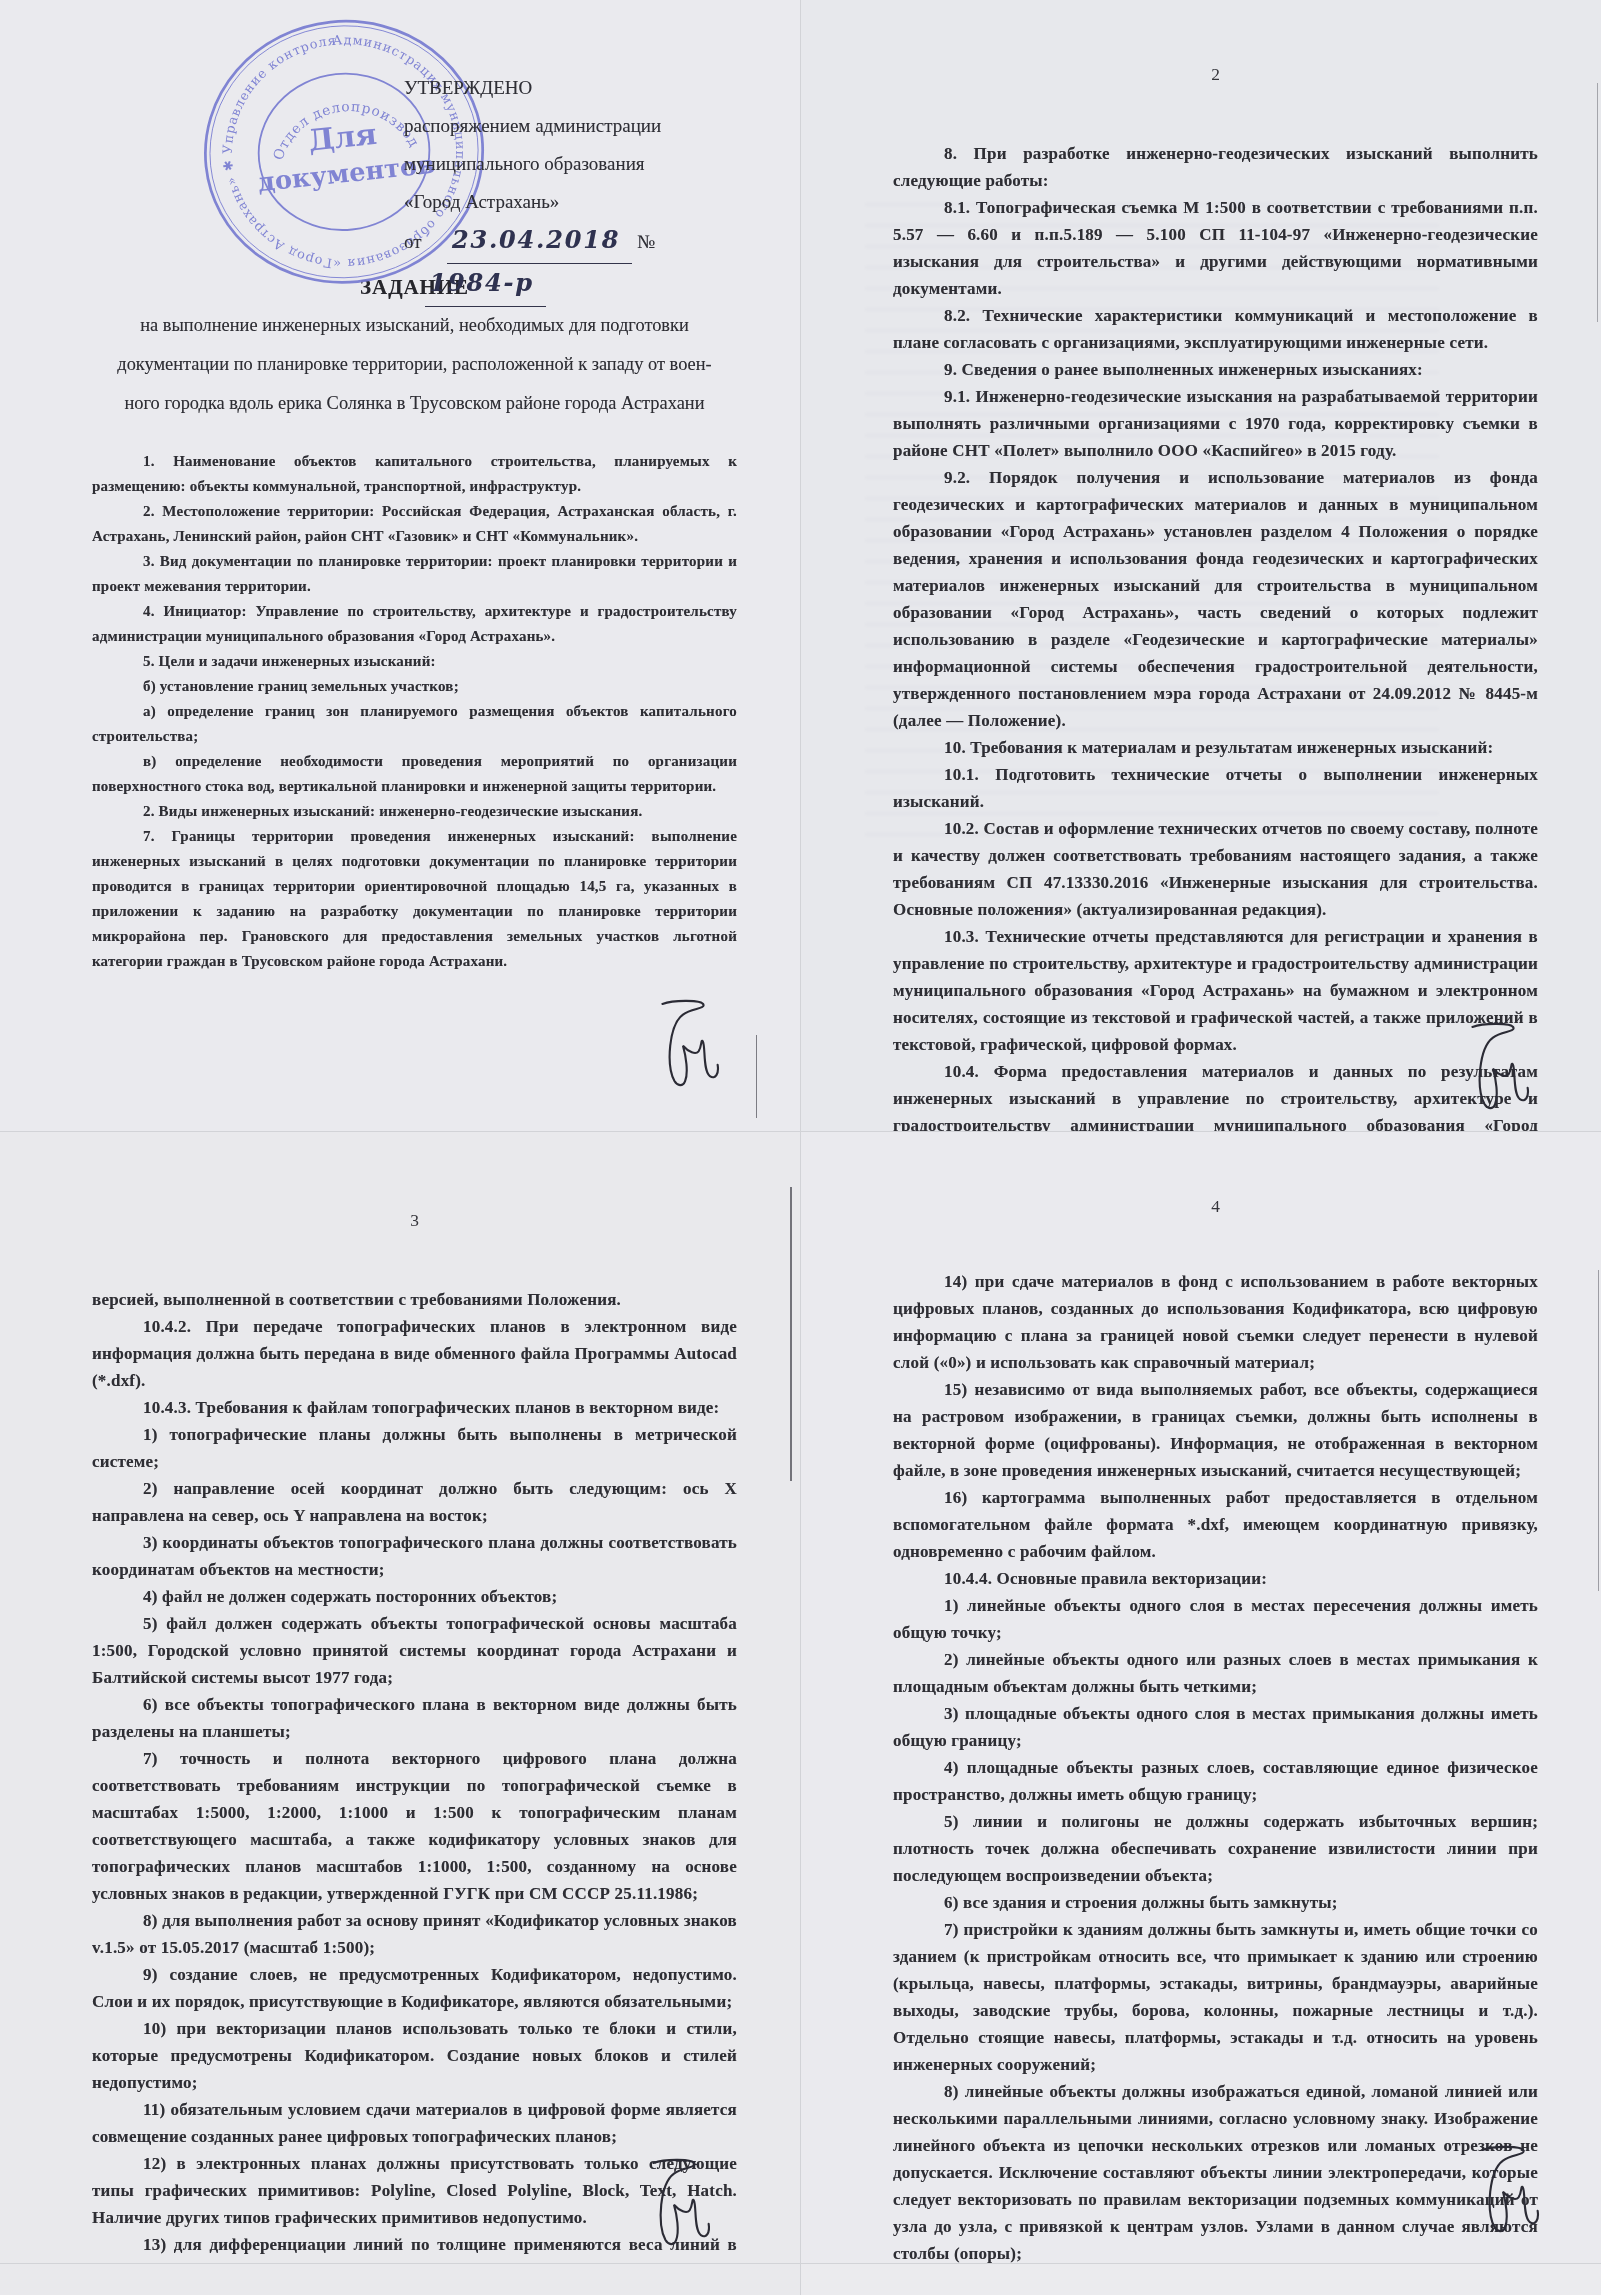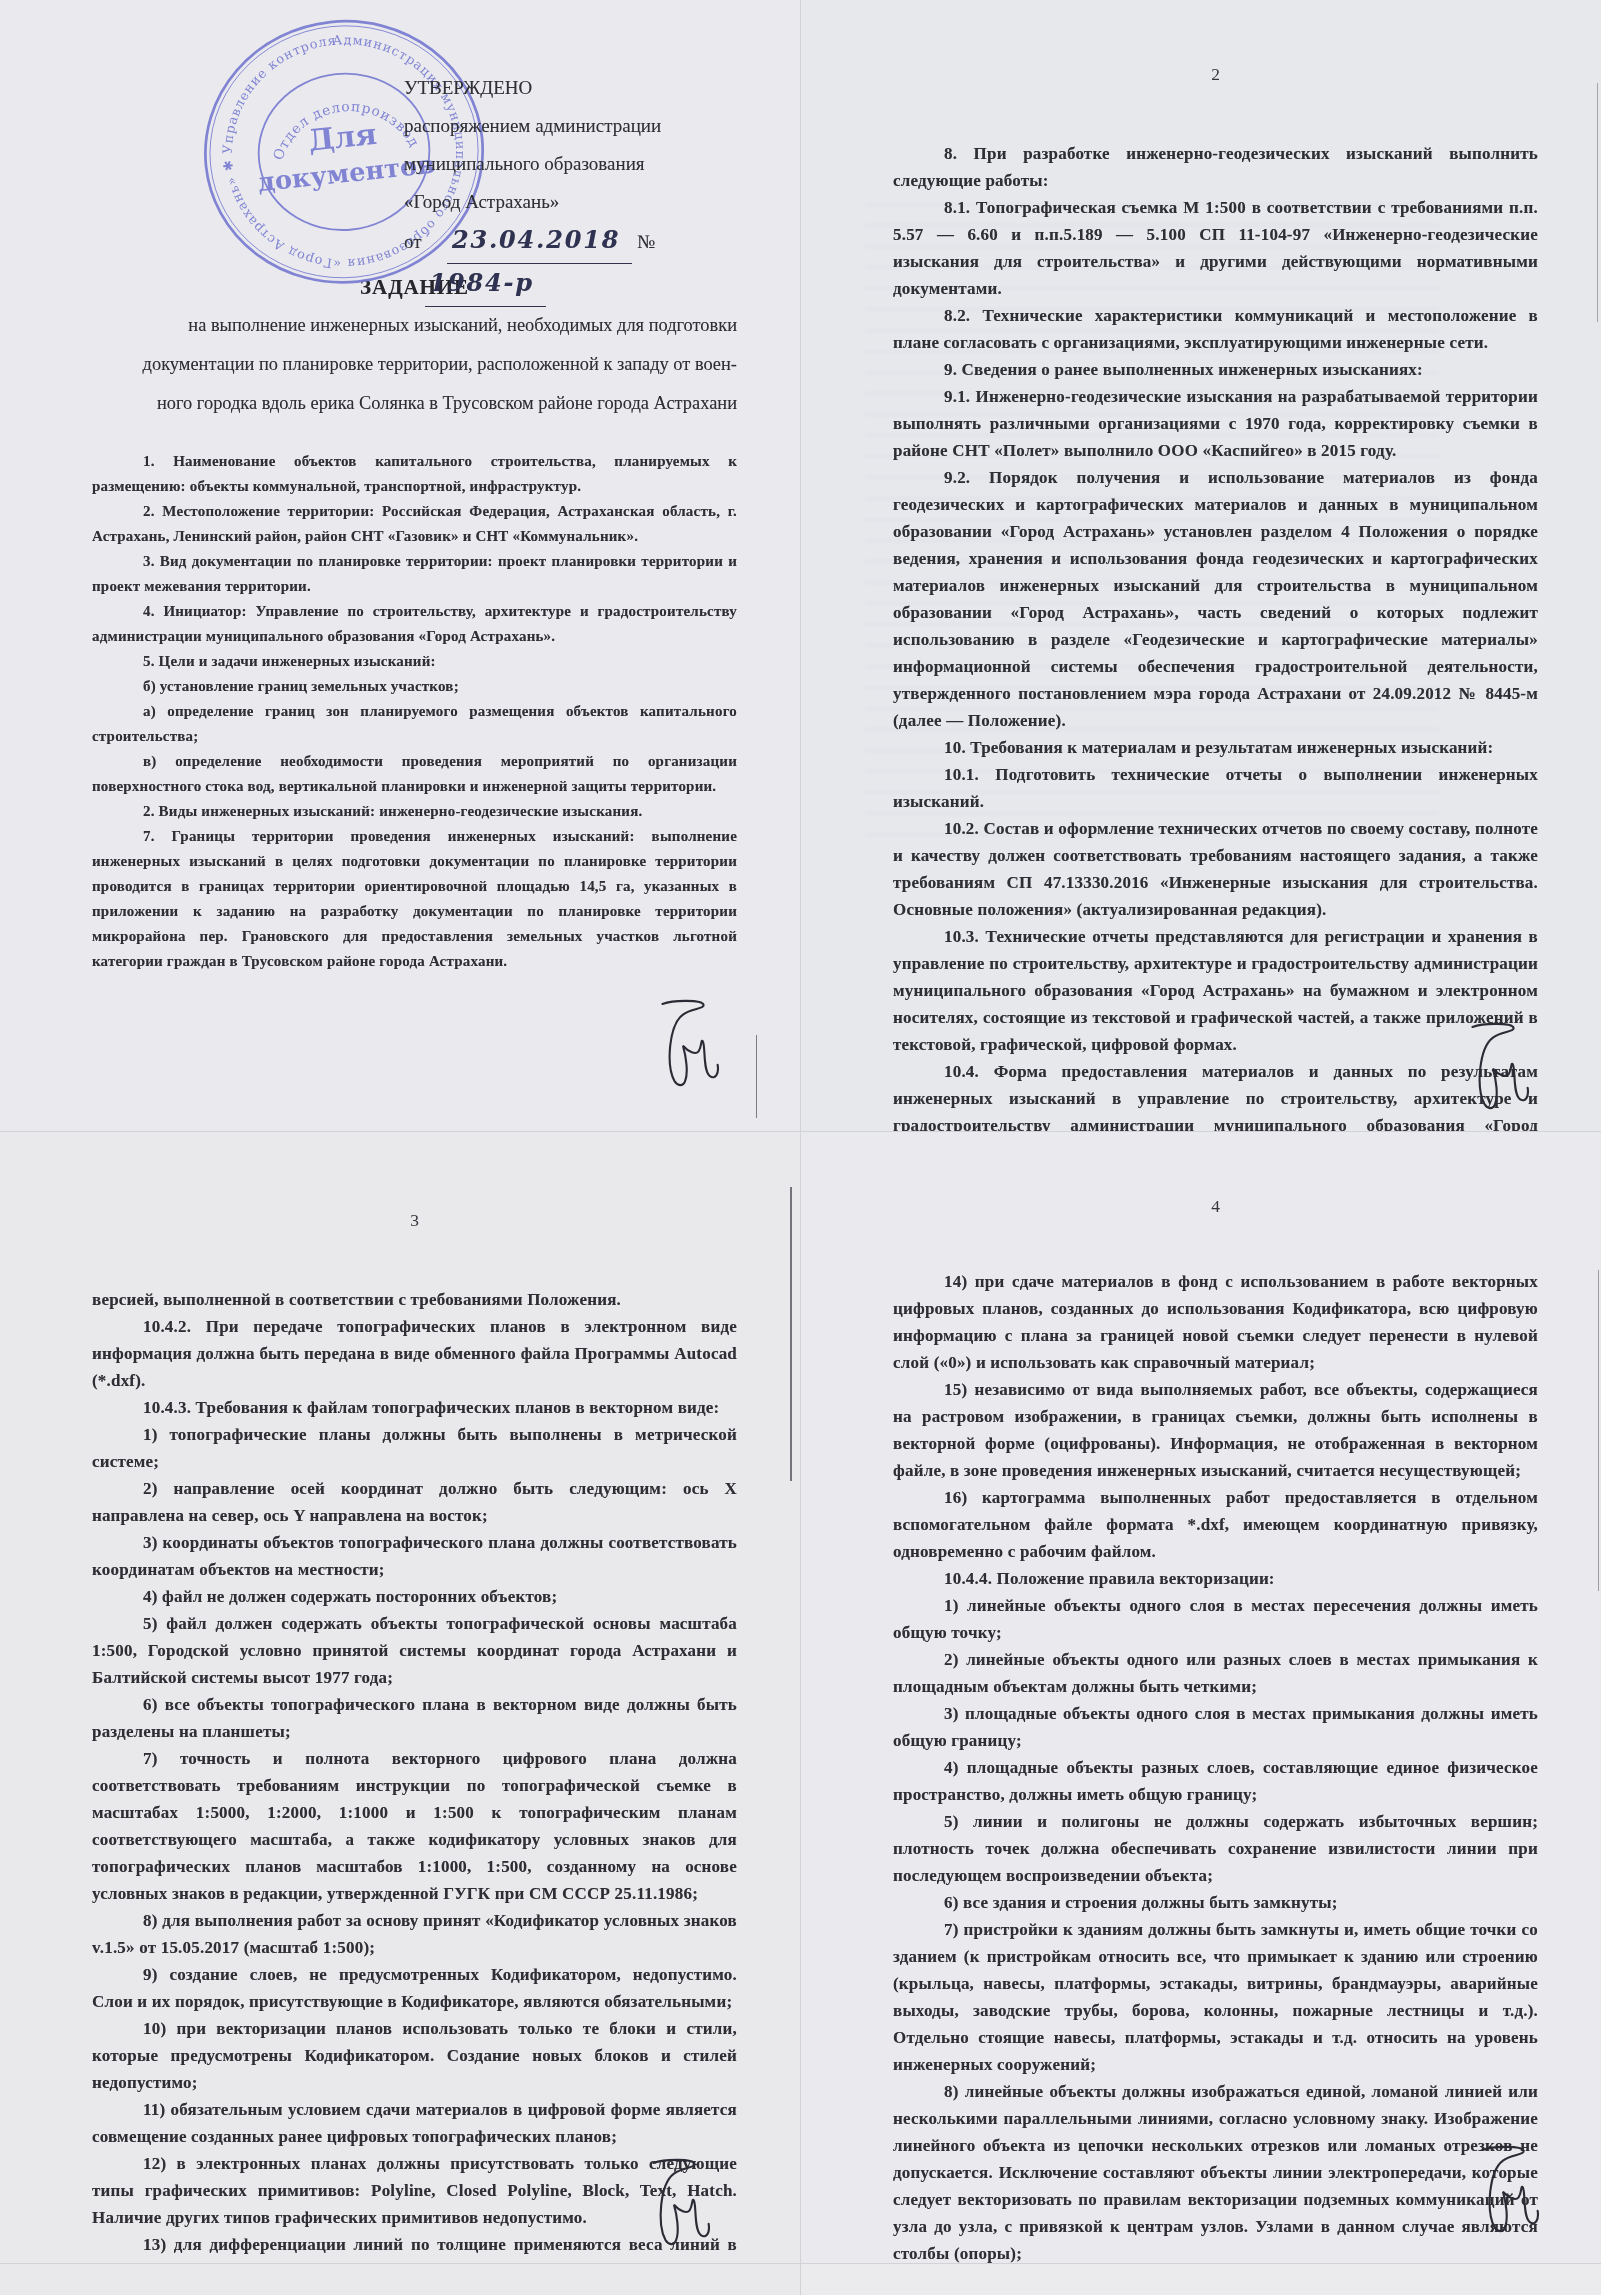--- a/index.html
+++ b/index.html
@@ -17,21 +17,21 @@
   .fs1 p.doc{font-size:15px;line-height:25px;}
   .fs2 p.doc{font-size:17px;line-height:27px;}
   
   .stamp{position:absolute;left:197px;top:13.8px;width:294px;height:275px;transform:rotate(-6deg);opacity:.92;}
   .approval{position:absolute;left:404px;top:69px;width:363px;font-size:19px;line-height:38px;color:#2f2f36;text-shadow:0 0 0.5px rgba(40,40,48,.3);}
   .approval .hand{font-family:"DejaVu Serif",serif;font-style:italic;font-weight:bold;
         color:#2f3250;font-size:24px;letter-spacing:1.8px;}
   .approval .uline{display:inline-block;border-bottom:1.4px solid #33344a;padding:0 12px 1.8px 4.6px;margin-left:21px;}
   h1.title{margin:275px 0 6.4px;text-align:center;font-size:21px;letter-spacing:0.9px;color:#26262c;
         text-shadow:0 0 0.5px rgba(40,40,48,.4);}
-  .subtitle{text-align:right;font-size:18.4px;line-height:39px;color:#2e2e34;text-shadow:0 0 0.5px rgba(40,40,48,.35);}
+  .subtitle{text-align:center;font-size:18.4px;line-height:39px;color:#2e2e34;text-shadow:0 0 0.5px rgba(40,40,48,.35);}
   .p1-paras{margin-top:26px;}
   
   .sig-corner{position:absolute;right:60px;bottom:32px;width:92px;height:110px;}
   .sig-corner svg,.sig-inline svg{width:100%;height:100%;}
   .sig-stroke{fill:none;stroke:#2b2b35;stroke-width:6;stroke-linecap:round;}
   
   .scanline{position:absolute;background:#40404a;}
   .ghost{position:absolute;background:repeating-linear-gradient(0deg,rgba(100,100,135,.16) 0 3.2px,transparent 3.2px 21px);
          filter:blur(1.8px);opacity:.22;pointer-events:none;}
   .stamp text{font-family:"DejaVu Serif",serif;}
@@ -159,21 +159,21 @@
     <div class="scanline" style="right:9.2px;top:55px;width:1.4px;height:294px;opacity:.7;"></div>
   </div>
 
   <div class="page tint-a fs2">
     <div class="body-col" style="padding-top:64px;">
       <div class="pnum">4</div>
       <div style="height:51px;"></div>
       <p class="doc">14) при сдаче материалов в фонд с использованием в работе векторных цифровых планов, созданных до использования Кодификатора, всю цифровую информацию с плана за границей новой съемки следует перенести в нулевой слой («0») и использовать как справочный материал;</p>
       <p class="doc">15) независимо от вида выполняемых работ, все объекты, содержащиеся на растровом изображении, в границах съемки, должны быть исполнены в векторной форме (оцифрованы). Информация, не отображенная в векторном файле, в зоне проведения инженерных изысканий, считается несуществующей;</p>
       <p class="doc">16) картограмма выполненных работ предоставляется в отдельном вспомогательном файле формата *.dxf, имеющем координатную привязку, одновременно с рабочим файлом.</p>
-      <p class="doc">10.4.4. Положение правила векторизации:</p>
+      <p class="doc">10.4.4. Основные правила векторизации:</p>
       <p class="doc">1) линейные объекты одного слоя в местах пересечения должны иметь общую точку;</p>
       <p class="doc">2) линейные объекты одного или разных слоев в местах примыкания к площадным  объектам должны быть четкими;</p>
       <p class="doc">3) площадные объекты одного слоя в местах примыкания должны иметь общую границу;</p>
       <p class="doc">4) площадные объекты разных слоев, составляющие единое физическое пространство, должны иметь общую границу;</p>
       <p class="doc">5) линии и полигоны не должны содержать избыточных вершин; плотность точек должна обеспечивать сохранение извилистости линии при последующем воспроизведении объекта;</p>
       <p class="doc">6) все здания и строения должны быть замкнуты;</p>
       <p class="doc">7) пристройки к зданиям должны быть замкнуты и, иметь общие точки со зданием (к пристройкам относить все, что примыкает к зданию или строению (крыльца, навесы, платформы, эстакады, витрины, брандмауэры, аварийные выходы, заводские трубы, борова, колонны, пожарные лестницы и т.д.). Отдельно стоящие навесы, платформы, эстакады и т.д. относить на уровень инженерных сооружений;</p>
       <p class="doc">8) линейные объекты должны изображаться единой, ломаной линией или несколькими параллельными линиями, согласно условному знаку. Изображение линейного объекта из цепочки нескольких отрезков или ломаных отрезков не допускается. Исключение составляют объекты линии электропередачи, которые следует векторизовать по правилам векторизации подземных коммуникаций от узла до узла, с привязкой к центрам узлов. Узлами в данном случае являются столбы (опоры);</p>
       <p class="doc">9) подпорные стенки, выражающиеся в масштабе, векторизовать замкнутой полилинией, штриховкой (бетон, металл, камень) и в</p>
     </div>

